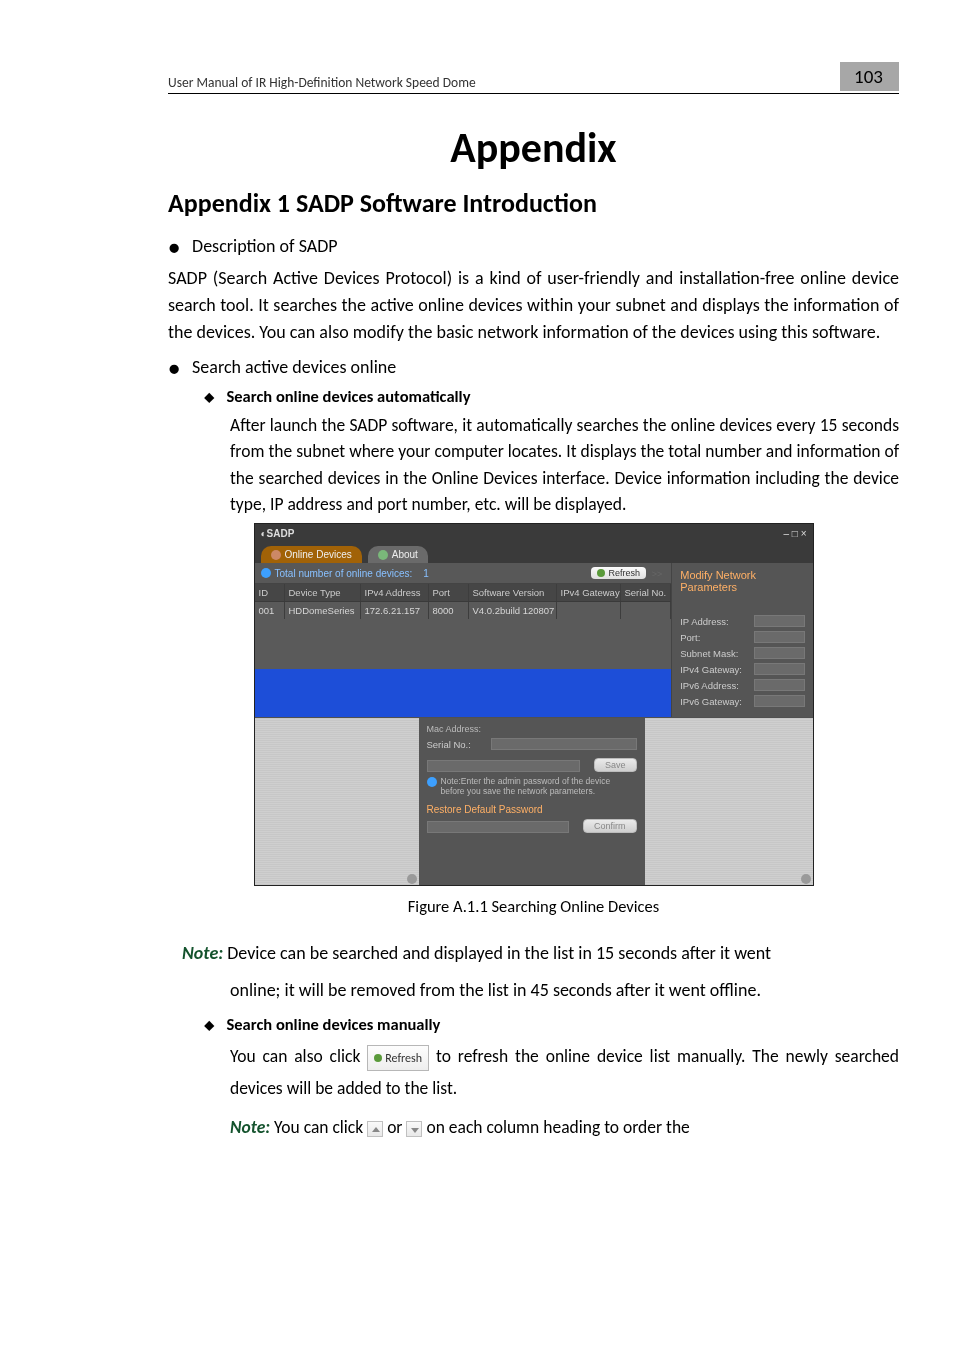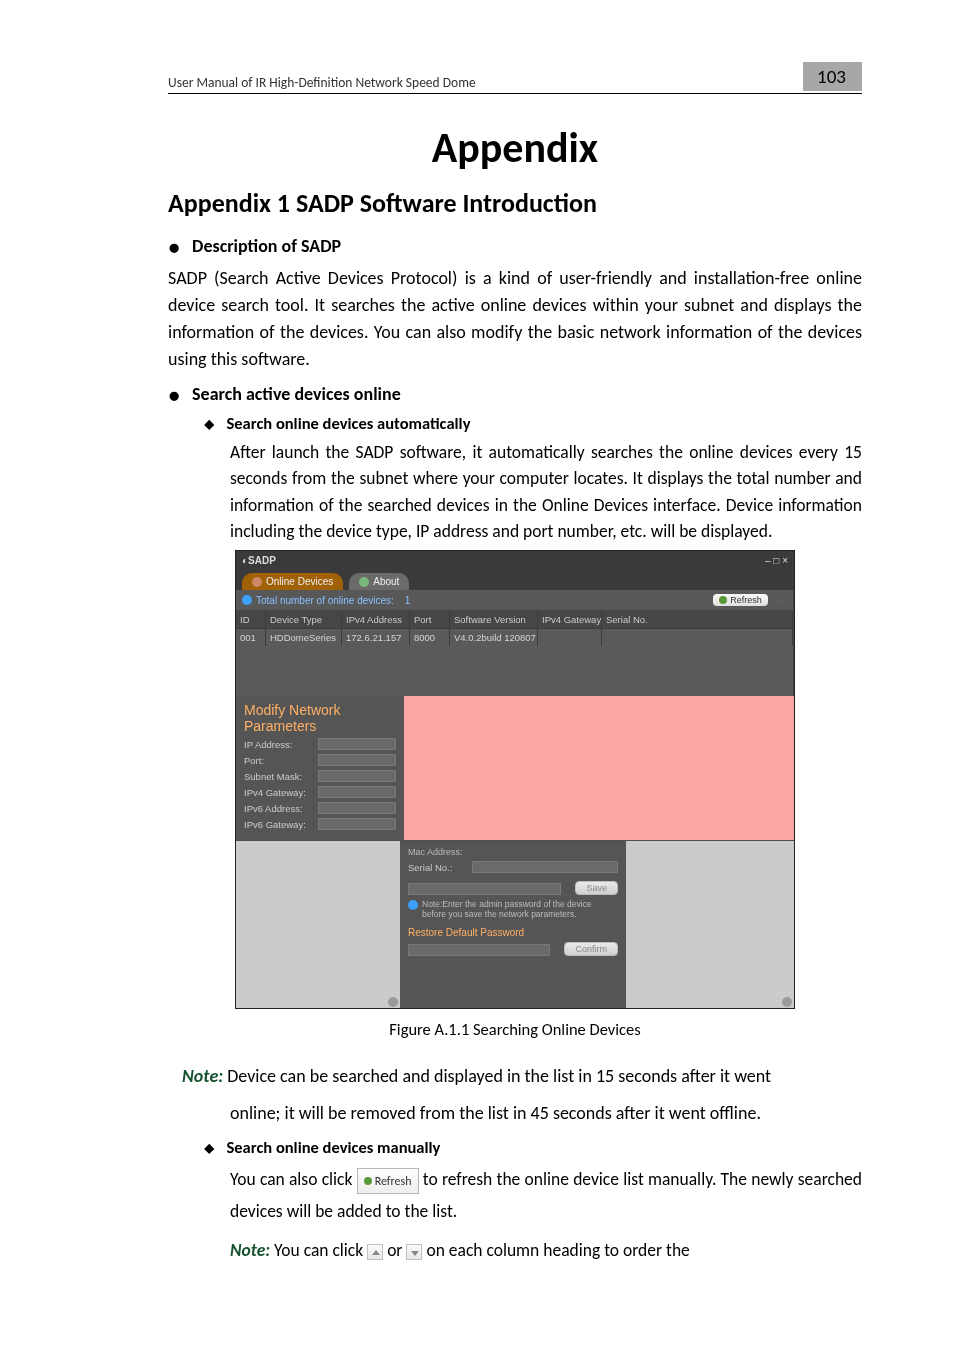--- a/index.html
+++ b/index.html
@@ -4,21 +4,21 @@
 <style>
   * { margin: 0; padding: 0; box-sizing: border-box; }
   body {
     font-family: Calibri, "Segoe UI", Arial, sans-serif;
     background: #fff;
     width: 954px;
     margin: 0 auto;
     color: #000;
   }
   .page {
-    padding: 62px 92px 40px 168px;
+    padding: 62px 55px 40px 168px;
   }
   .header-row {
     display: flex;
     justify-content: space-between;
     align-items: flex-end;
     border-bottom: 1px solid #000;
     padding-bottom: 2px;
     margin-bottom: 28px;
   }
   .header-left {
@@ -49,21 +49,21 @@
     align-items: flex-start;
     gap: 12px;
     margin-bottom: 6px;
   }
   .dot {
     font-size: 20px;
     line-height: 24px;
   }
   .bullet-head {
     font-size: 18px;
-    font-weight: bold;
+    font-weight: normal;
   }
   .para {
     font-size: 18px;
     line-height: 1.5;
     text-align: justify;
     margin-bottom: 10px;
   }
   .diamond-row {
     display: flex;
     align-items: flex-start;
@@ -145,21 +145,21 @@
   }
   .sadp-tab {
     display: flex; align-items: center; gap: 4px;
     border-top-left-radius: 10px; border-top-right-radius: 10px;
     padding: 3px 10px;
     background: #6a6a6a; color: #eee;
   }
   .sadp-tab.active { background: #a16207; }
   .sadp-tab .tab-icon { width: 10px; height: 10px; border-radius: 50%; background: #c86; }
   .sadp-tab.about .tab-icon { background: #7ab87a; }
-  .sadp-body { display: flex; background: #fca5a5; flex-direction: column; }
+  .sadp-body { display: flex; background: #1d4ed8; }
   .sadp-left { flex: 1; border-right: 1px solid #444; }
   .sadp-countbar {
     display: flex; justify-content: space-between; align-items: center;
     padding: 4px 6px; border-bottom: 1px solid #444;
     background: #585858;
   }
   .count-text { color: #88c0ff; font-size: 10px; display: flex; align-items: center; gap: 4px; }
   .count-icon { width: 10px; height: 10px; background: #3da0ff; border-radius: 50%; }
   .refresh-btn {
     display: inline-flex; align-items: center; gap: 3px;
@@ -180,21 +180,21 @@
   .col-port { width: 40px; }
   .col-sw { width: 88px; }
   .col-gw { width: 64px; }
   .col-sn { flex: 1; border-right: none; }
   .sadp-tr { display: flex; background: #5a5a5a; color: #d6d6d6; font-size: 9.5px; }
   .sadp-empty { height: 50px; background: #5a5a5a; }
   .sadp-right {
     width: 168px; padding: 6px 8px;
     background: #555;
   }
-  .sadp-right-title { color: #ffb066; font-size: 14px; margin-bottom: 4px; }
+  .sadp-right-title { color: #ffb066; font-size: 11px; margin-bottom: 22px; }
   .field-row { display: flex; align-items: center; margin-bottom: 4px; gap: 12px; }
   .field-label { flex: 0 0 62px; color: #ccc; font-size: 9.5px; }
   .field-input { flex: 1; height: 12px; background: #6a6a6a; border: 1px solid #787878; }
   .lower-panels {
     display: flex; border-top: 1px solid #505050;
     background: repeating-linear-gradient(0deg,#c7c7c7 0,#c7c7c7 1px,#cfcfcf 1px,#cfcfcf 2px);
     min-height: 168px;
   }
   .lower-left { flex: 1; }
   .lower-mid {

